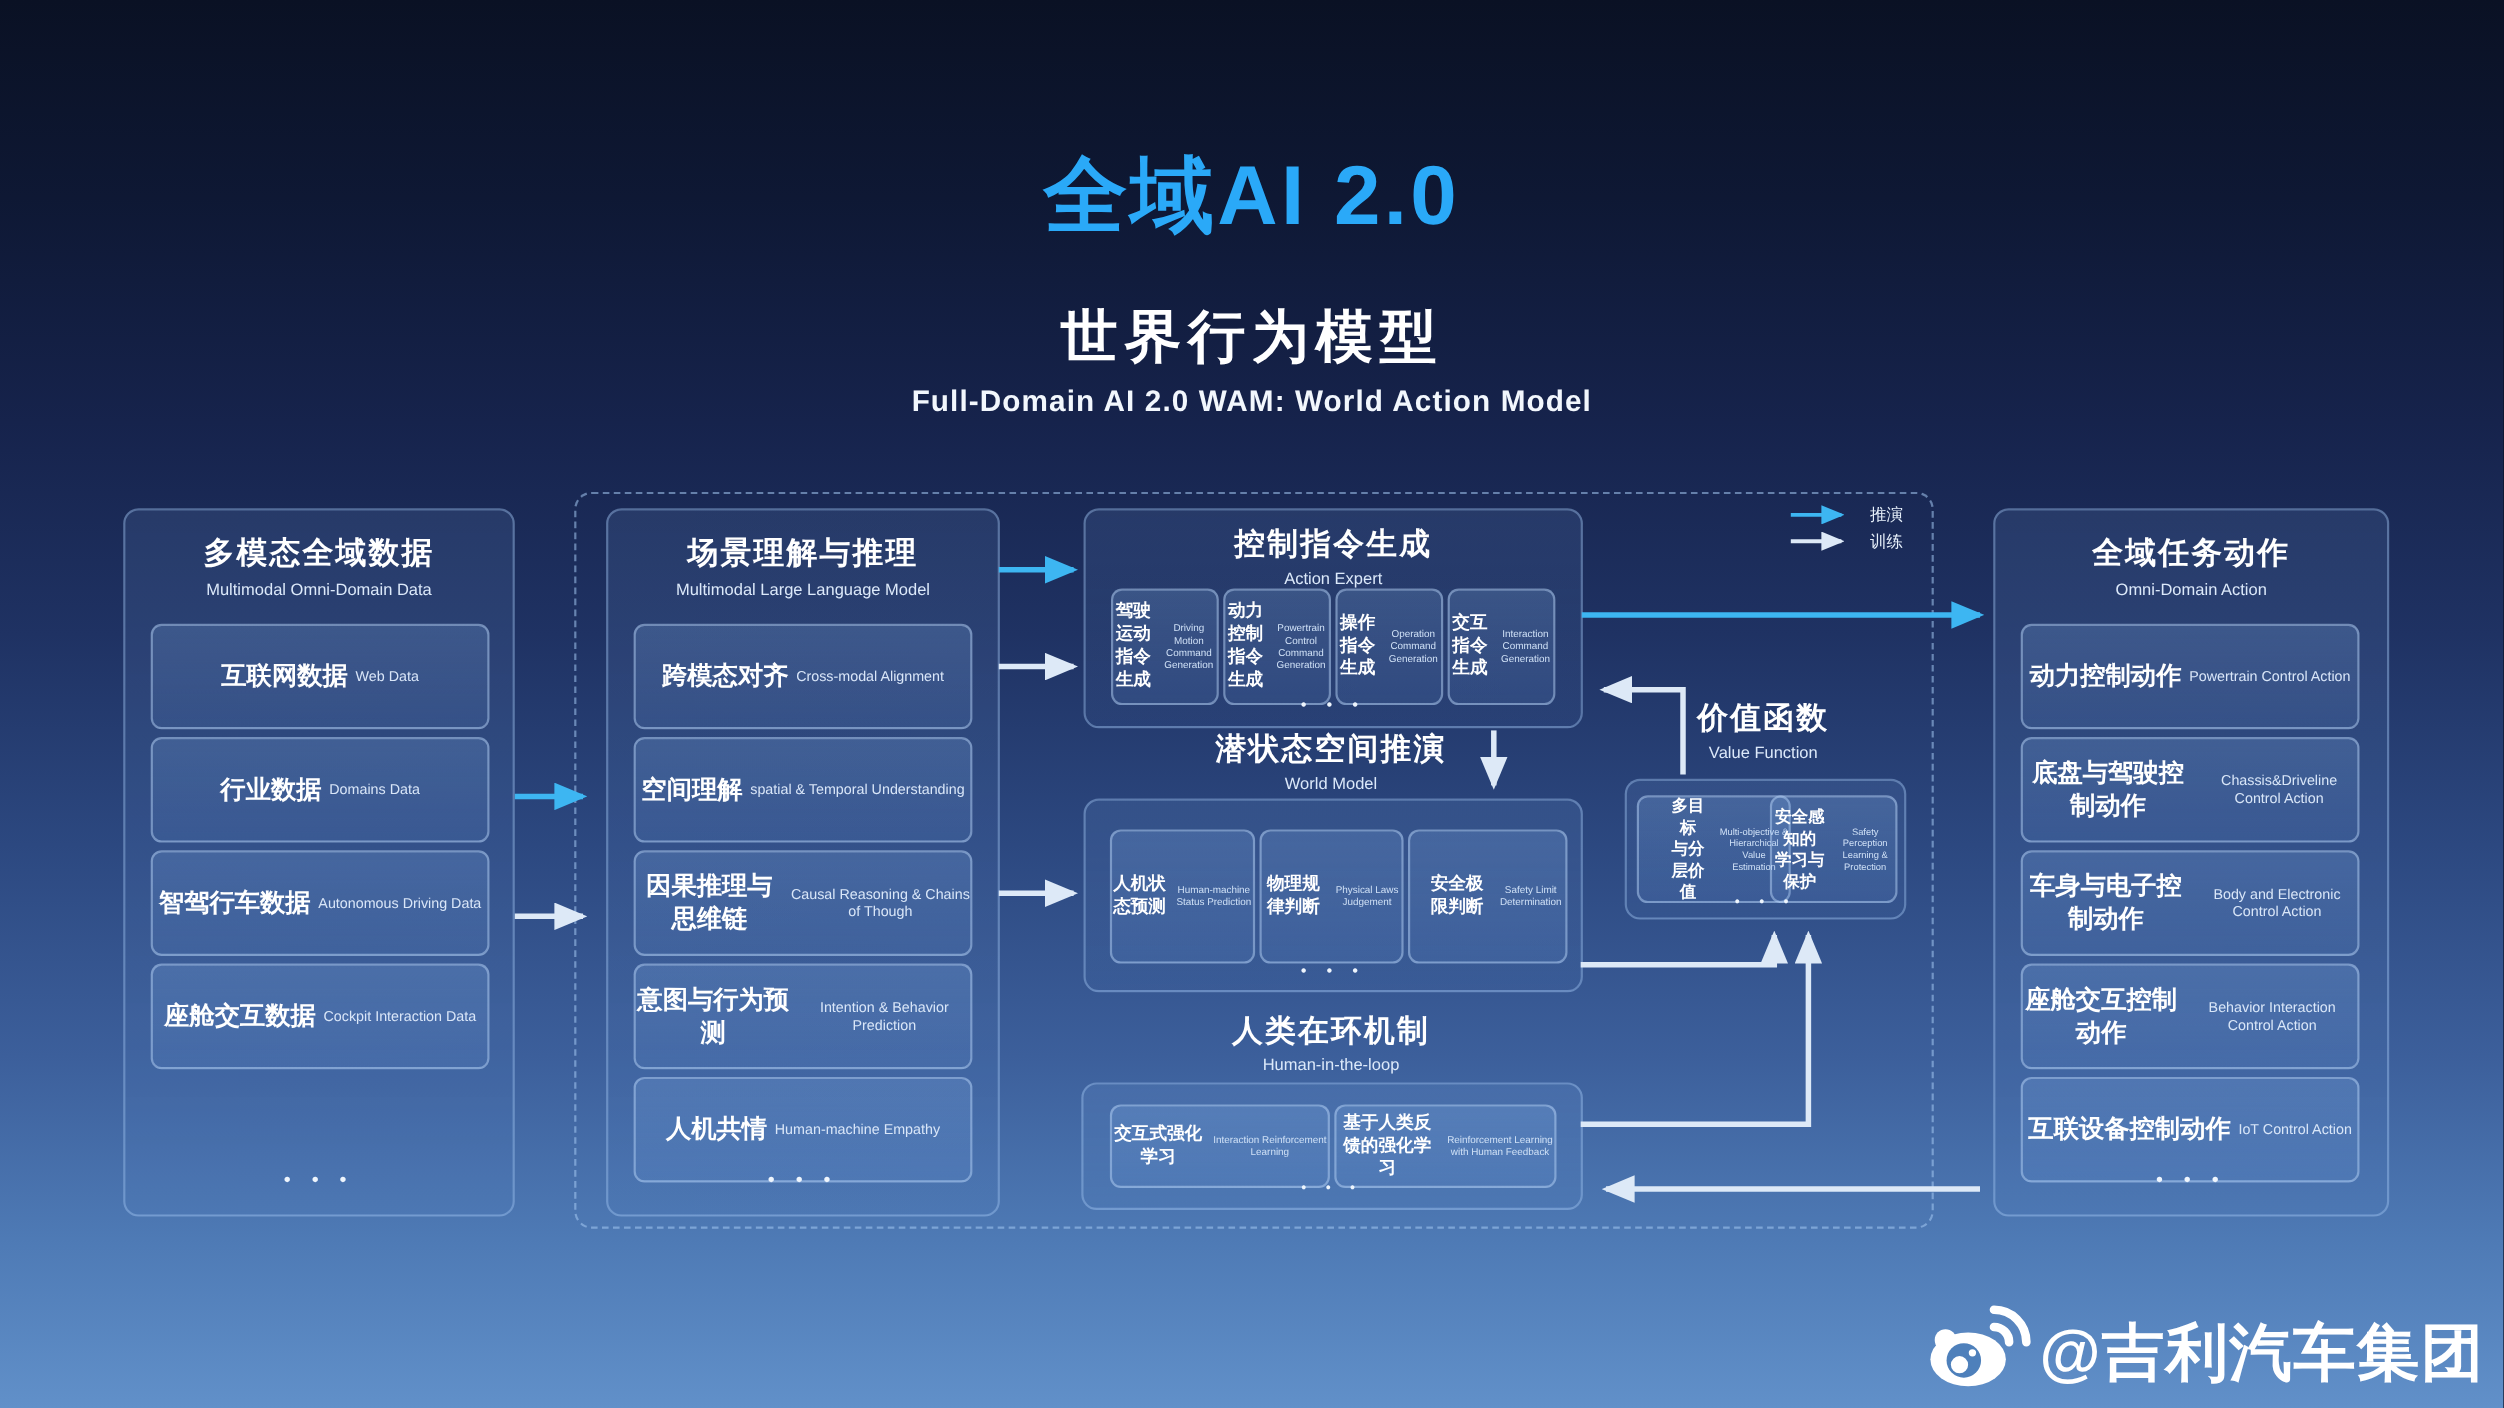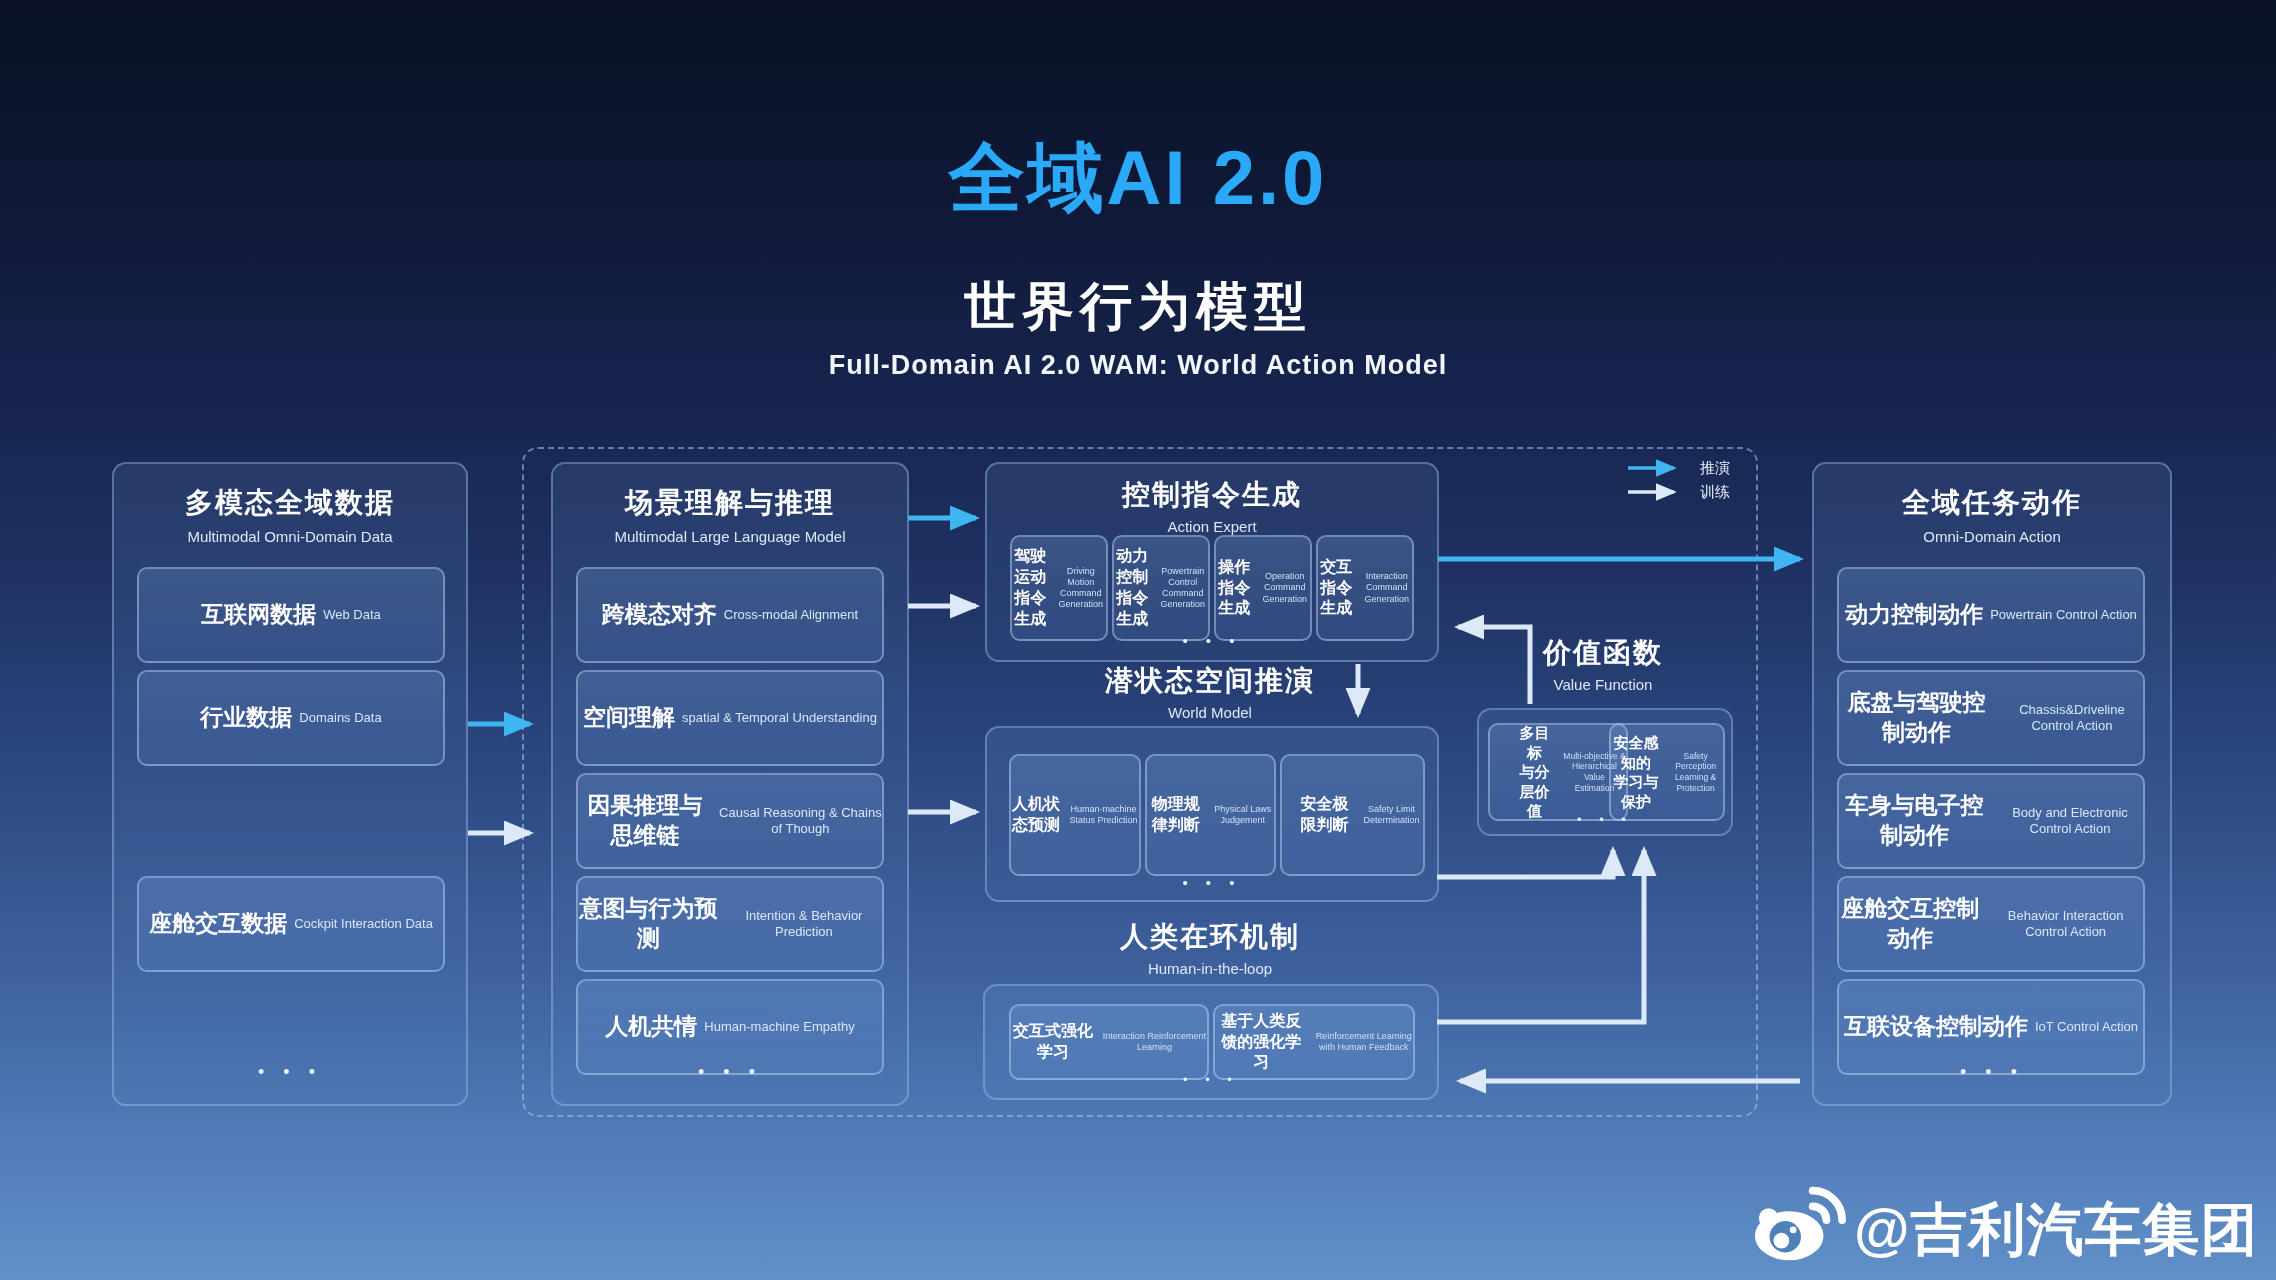--- a/index.html
+++ b/index.html
@@ -61,20 +61,24 @@
   <div class="abs panel" style="left:112px;top:462px;width:352px;height:640px;">
     <div class="abs ctr hd-zh">多模态全域数据</div>
     <div class="abs ctr hd-en">Multimodal Omni-Domain Data</div>
     <div class="abs card row r1">
       <div class="zh">互联网数据</div>
       <div class="en">Web Data</div>
     </div>
     <div class="abs card row r2">
       <div class="zh">行业数据</div>
       <div class="en">Domains Data</div>
+    </div>
+    <div class="abs card row r3">
+      <div class="zh">智驾行车数据</div>
+      <div class="en">Autonomous Driving Data</div>
     </div>
     <div class="abs card row r4">
       <div class="zh">座舱交互数据</div>
       <div class="en">Cockpit Interaction Data</div>
     </div>
     <div class="abs dots col-dots">• • •</div>
   </div>
 
   <div class="abs panel" style="left:551px;top:462px;width:354px;height:640px;">
     <div class="abs ctr hd-zh">场景理解与推理</div>

